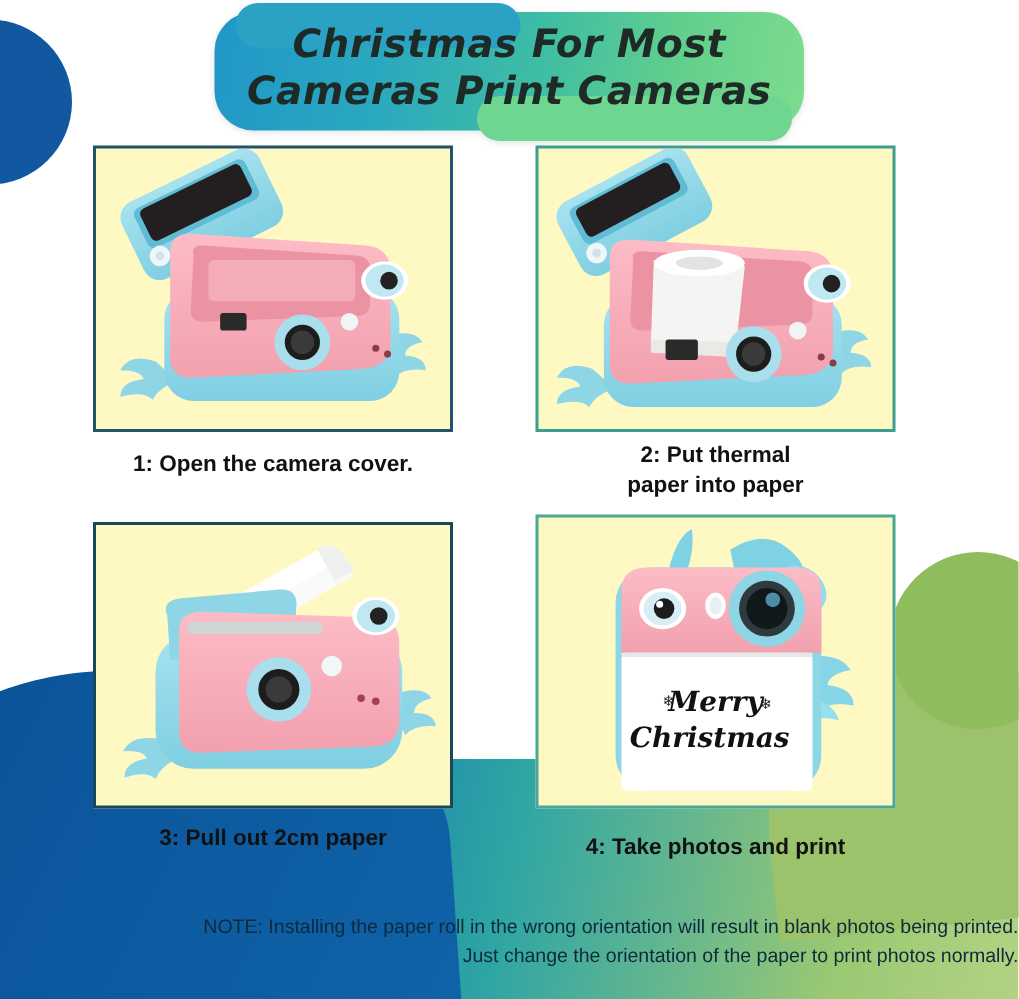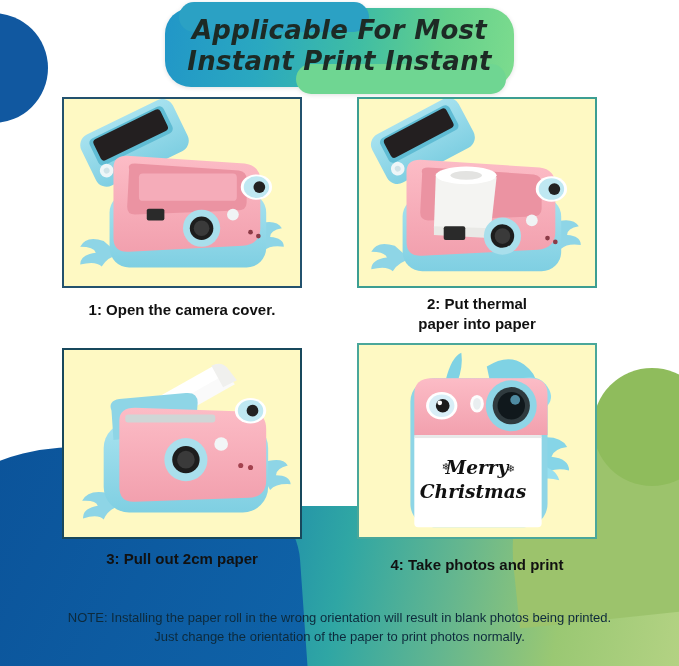--- a/index.html
+++ b/index.html
@@ -111,21 +111,21 @@
     line-height:20px;
     z-index:5;
   }
   #caption-1 { left:62px;  top:300px; width:240px; }
   #caption-2 { left:357px; top:294px; width:240px; }
   #caption-3 { left:62px;  top:549px; width:240px; }
   #caption-4 { left:357px; top:555px; width:240px;text-align:center; }
 
   #note {
     position:absolute; left:0; right:0; top:608px;
-    z-index:5; text-align:center;
+    z-index:5; text-align:right;
     font-family:"Liberation Sans", sans-serif;
     font-size:13px; line-height:19px;
     color:#0d2a3c;
   }
   #note .note-l1 { display:block; }
   #note .note-l2 { display:block; }
 
   
   .cam-svg { display:block; width:100%; height:100%; }
 </style>
@@ -137,22 +137,22 @@
   <div class="deco-pink-wave-left"></div>
   <div class="deco-blue-blob"></div>
   <div class="deco-circle-blue"></div>
   <div class="deco-pink-wave-right"></div>
   <div class="deco-green-wave"></div>
   <div class="deco-circle-green"></div>
 </div>
 
 <div id="title-wrap">
   <div class="title-blob">
-    <div class="title-line l1">Applicable For Most</div>
-    <div class="title-line l2">Instant Print Instant</div>
+    <div class="title-line l1">Christmas For Most</div>
+    <div class="title-line l2">Cameras Print Cameras</div>
   </div>
 </div>
 
 <div id="panels">
 
   <div class="panel" id="panel-1">
     <svg class="cam-svg" viewBox="0 0 240 191">
       <defs>
         <linearGradient id="pinkBody" x1="0" y1="0" x2="0" y2="1">
           <stop offset="0" stop-color="#fcbcc6"></stop>

